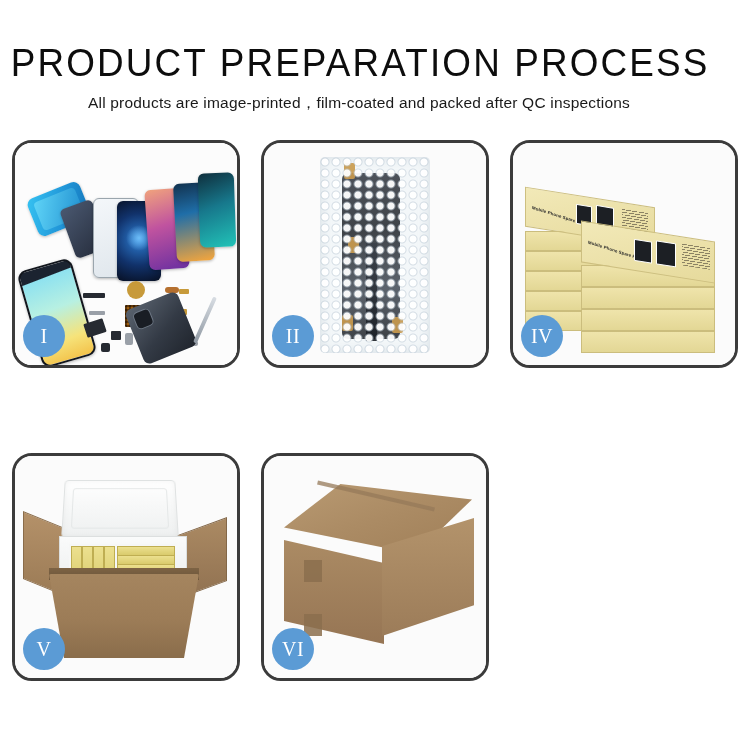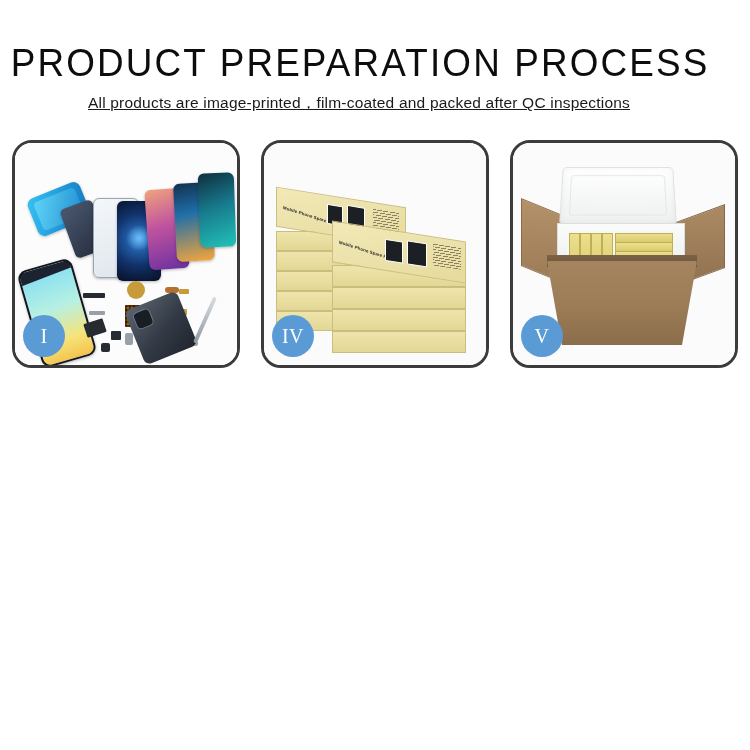--- a/index.html
+++ b/index.html
@@ -34,21 +34,20 @@
   }
   .page-subtitle {
     font-family: "Liberation Sans", sans-serif;
     font-size: 15.5px;
     font-weight: 400;
     color: #1a1a1a;
     letter-spacing: 0.2px;
     line-height: 22px;
     margin: 6px 0 0 0;
     white-space: nowrap;
-    text-decoration: underline;
   }
 
   
   .grid {
     position: absolute;
     left: 12px;
     top: 140px;
     width: 726px;
     display: grid;
     grid-template-columns: repeat(3, 228px);
@@ -396,20 +395,34 @@
         <div class="part dark" style="left:20px; top:64px; width:9px;  height:9px; border-radius:2px;"></div>
       </div>
 
       <div class="backshell"></div>
       <div class="tweezer"></div>
 
       <div class="badge">I</div>
     </div>
   </div>
 
+  <div class="panel">
+    <div class="panel-stage">
+      <div class="bubblebag">
+        <div class="screen-inside"></div>
+        <div class="flexcable"></div>
+        <div class="tapebit" style="left:24px; top:6px;"></div>
+        <div class="tapebit" style="left:28px; top:80px;"></div>
+        <div class="tapebit" style="left:22px; top:158px;"></div>
+        <div class="tapebit" style="left:72px; top:160px;"></div>
+        <div class="bubbletex"></div>
+      </div>
+      <div class="badge">II</div>
+    </div>
+  </div>
 
 
   <div class="panel">
     <div class="panel-stage">
       <div class="stack">
 
         <div class="sbox" style="left:6px;  top:62px;  width:128px; height:18px;"></div>
         <div class="sbox" style="left:6px;  top:82px;  width:128px; height:18px;"></div>
         <div class="sbox" style="left:6px;  top:102px; width:128px; height:18px;"></div>
         <div class="sbox" style="left:6px;  top:122px; width:128px; height:18px;"></div>
@@ -454,14 +467,25 @@
         <div class="ybar" style="left:48px; top:11px; width:56px; height:8px;"></div>
         <div class="ybar" style="left:48px; top:20px; width:56px; height:8px;"></div>
         <div class="ybar" style="left:48px; top:29px; width:56px; height:8px;"></div>
       </div>
       <div class="c5-rim"></div>
       <div class="c5-body"></div>
       <div class="badge">V</div>
     </div>
   </div>
 
+  <div class="panel">
+    <div class="panel-stage">
+      <div class="c6-top"></div>
+      <div class="c6-seam"></div>
+      <div class="c6-front"></div>
+      <div class="c6-side"></div>
+      <div class="c6-tape" style="left:40px; top:104px;"></div>
+      <div class="c6-tape" style="left:40px; top:158px;"></div>
+      <div class="badge">VI</div>
+    </div>
+  </div>
 
 </div>
 
 </body></html>

